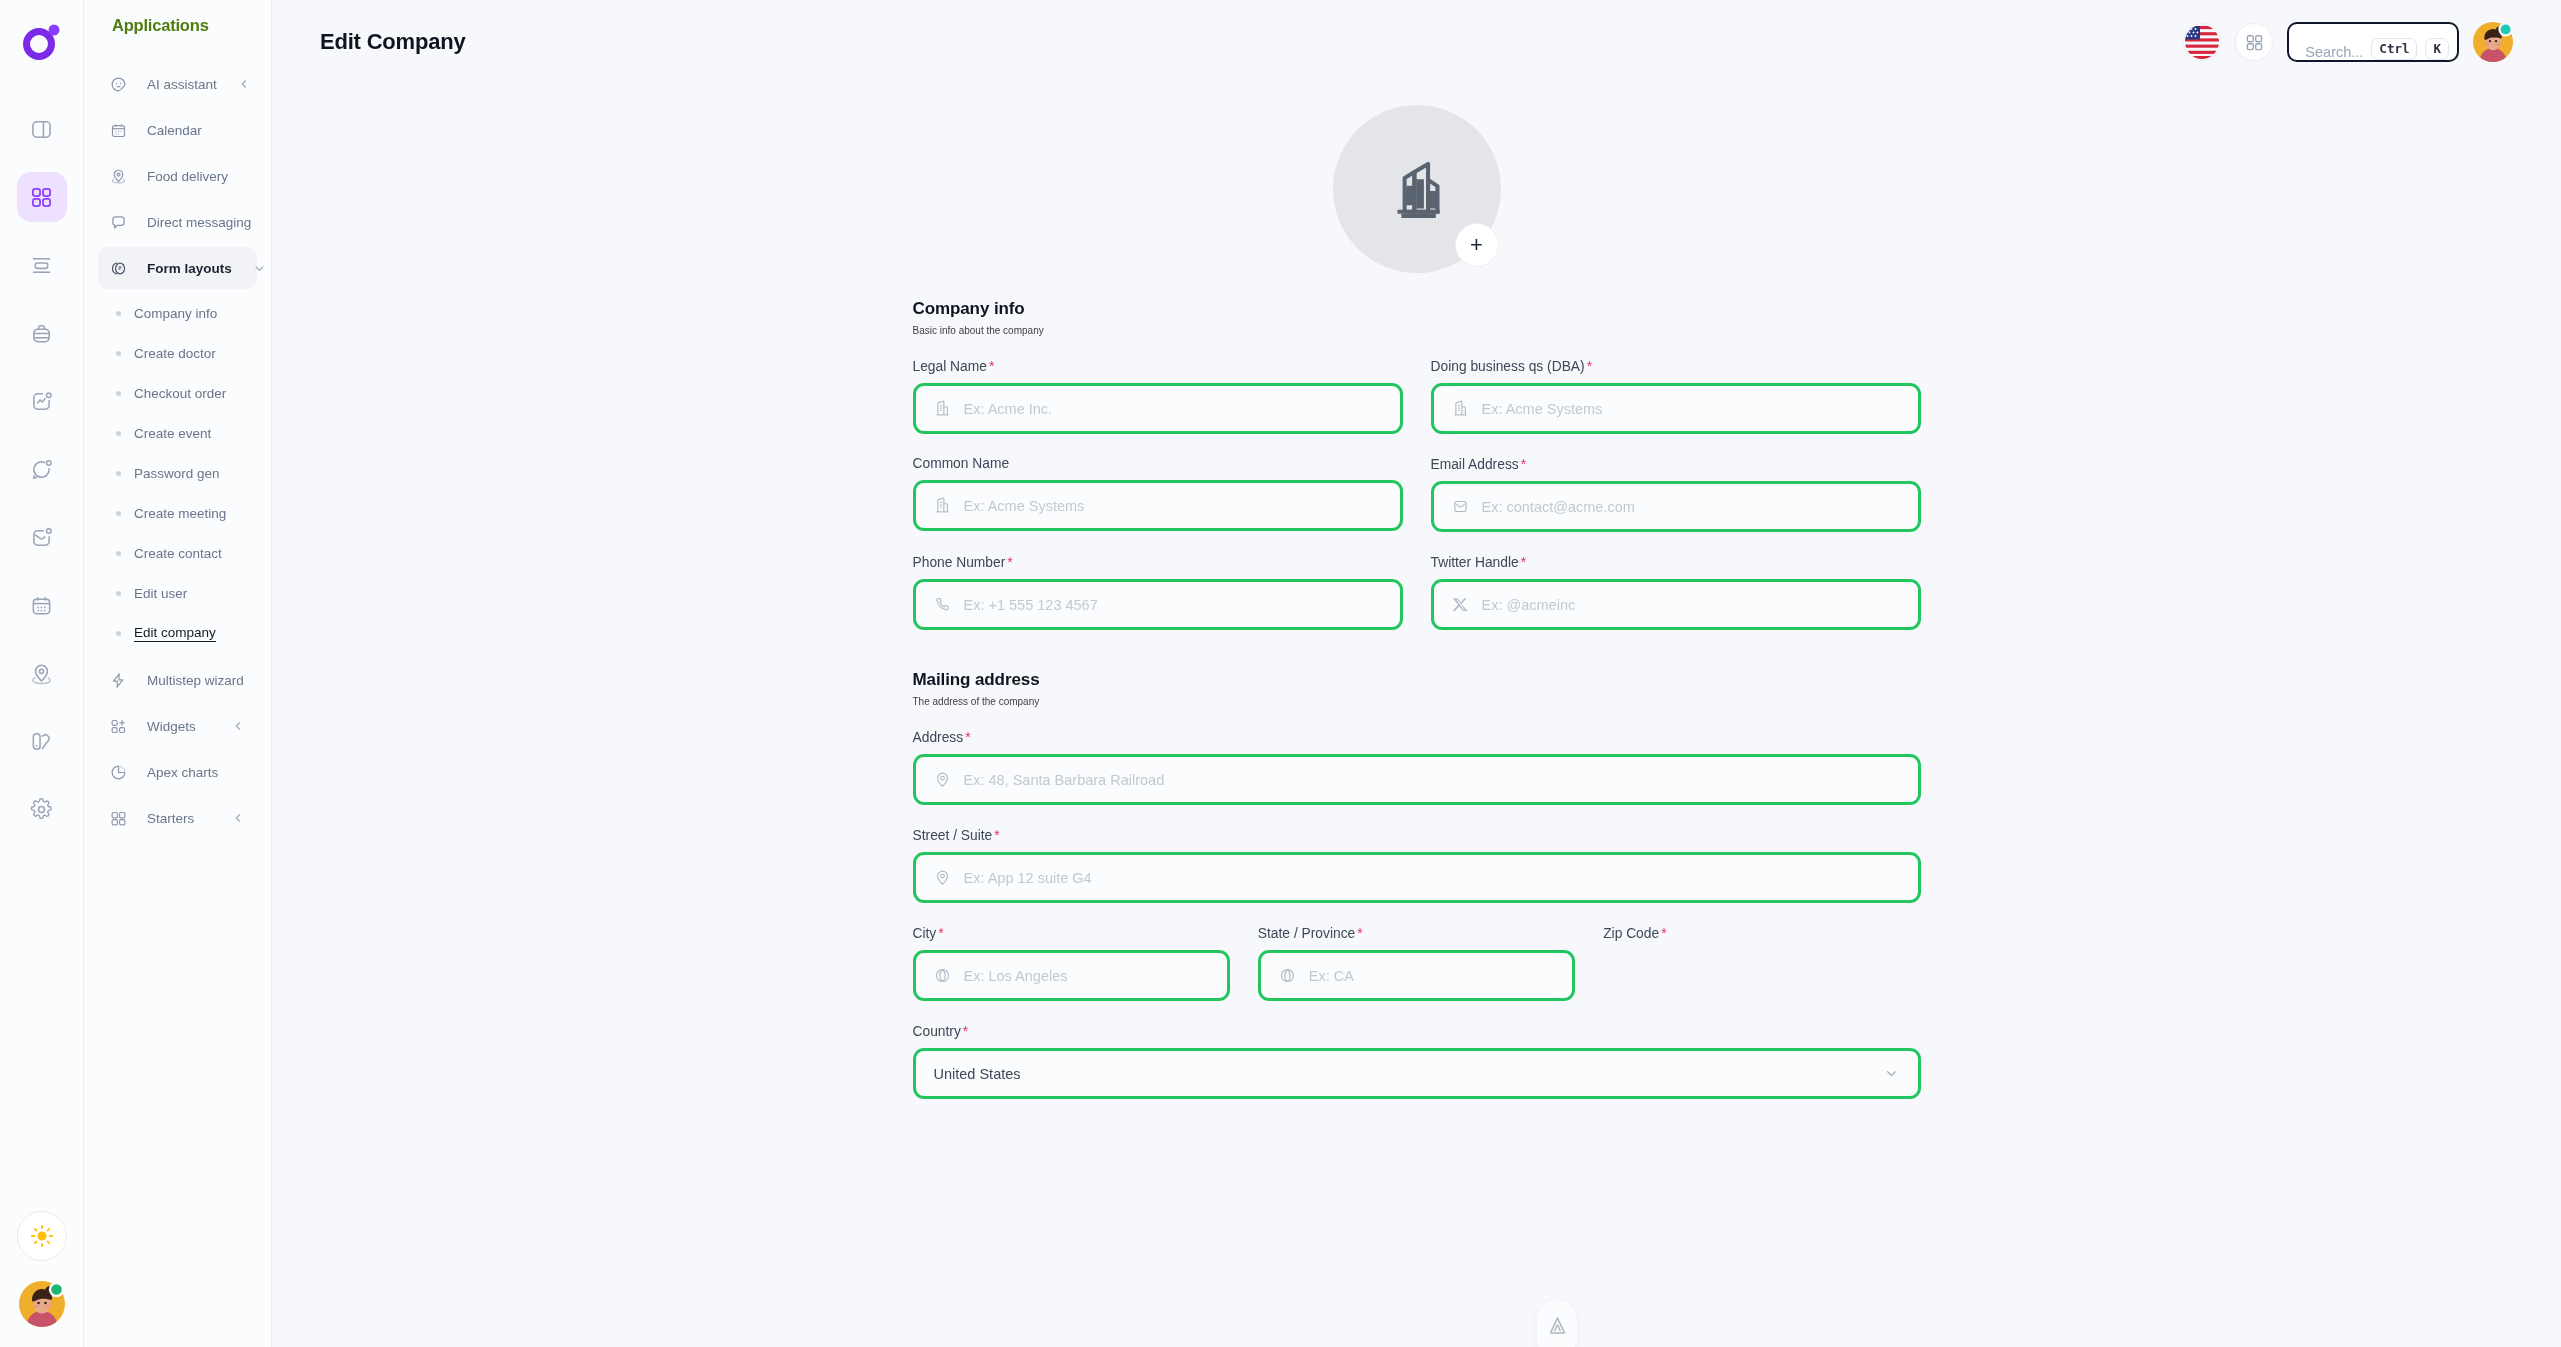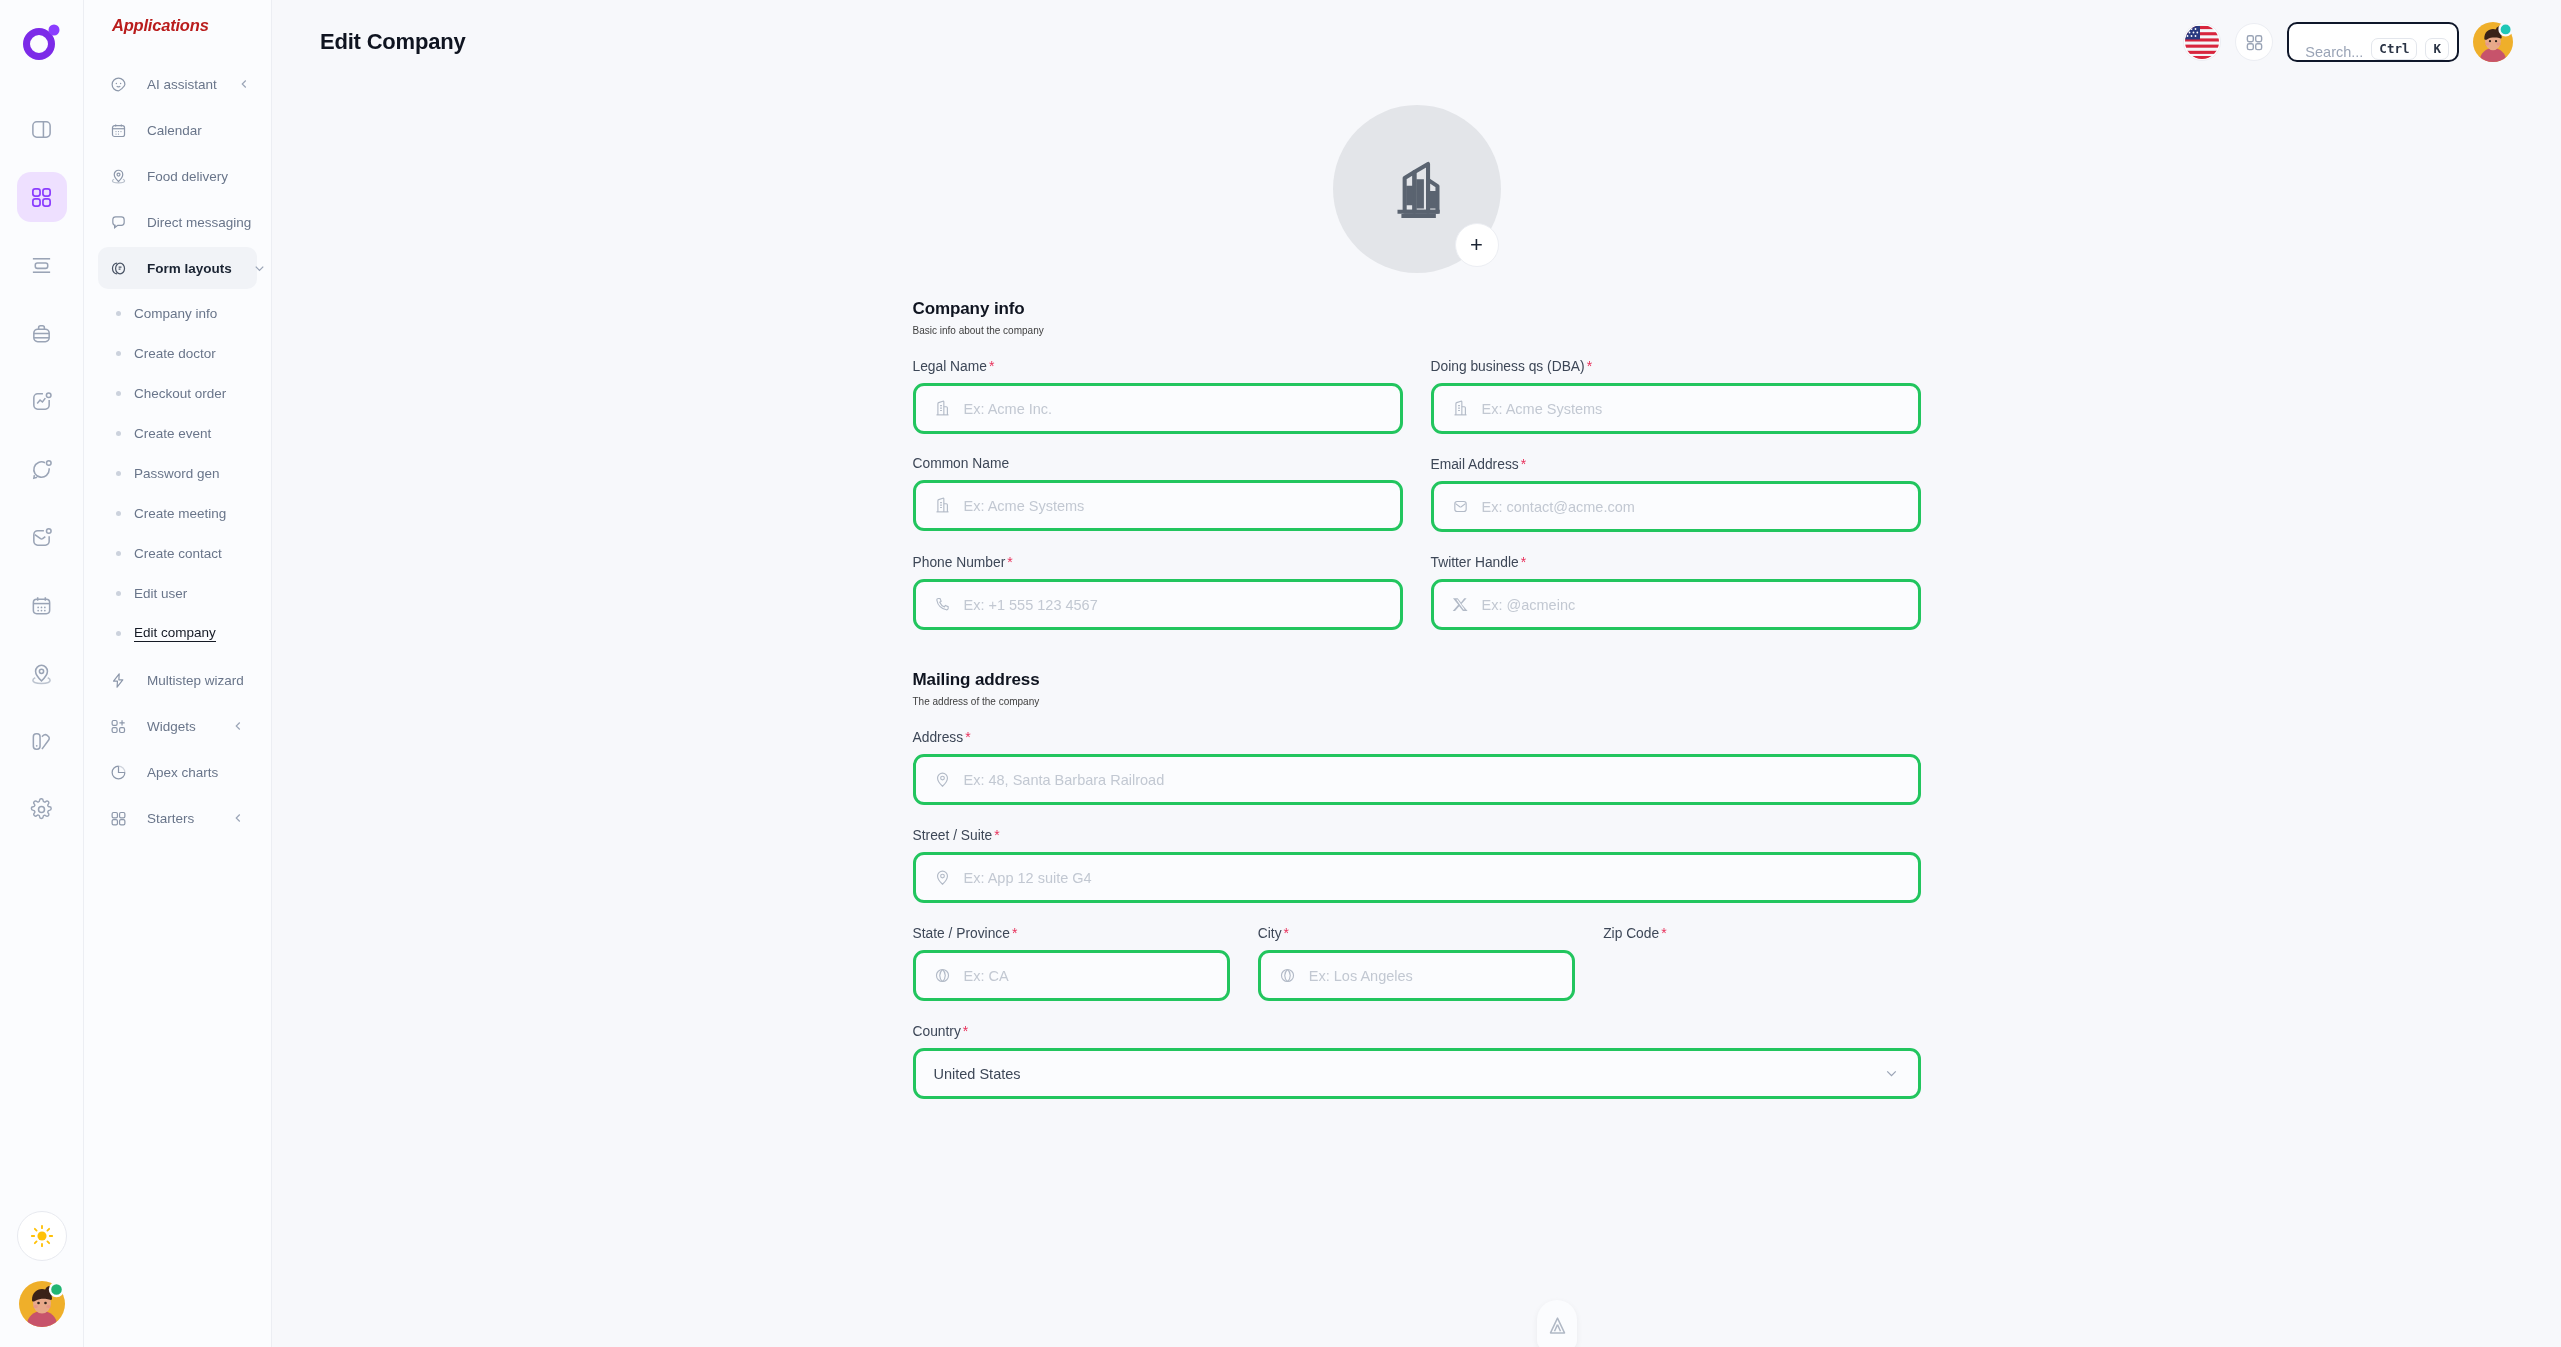--- a/index.html
+++ b/index.html
@@ -38,22 +38,22 @@
     display: flex; align-items: center; justify-content: center;
   }
   .rail-avatar { width: 46px; height: 46px; border-radius: 50%; position: relative; overflow: visible; }
 
   
   .nav {
     width: 188px; flex: 0 0 188px; height: 1347px;
     background: #fbfcfe; border-right: 1px solid #eceef3;
     padding: 0 14px;
   }
-  .nav-title { font-size: 16.5px; font-weight: 700; color: #b91c1c;
-    padding: 16px 0 0 14px; letter-spacing: -0.2px; font-style: italic; }
+  .nav-title { font-size: 16.5px; font-weight: 700; color: #4d7c0f;
+    padding: 16px 0 0 14px; letter-spacing: -0.2px; }
   .nav-list { margin-top: 28px; }
   .nav-item {
     display: flex; align-items: center; gap: 20px;
     height: 42px; padding: 0 12px; border-radius: 10px;
     color: #69758a; font-size: 13.5px; cursor: pointer;
     margin-bottom: 4px;
   }
   .nav-item .nav-ico { width: 17px; height: 17px; flex: 0 0 17px; display:flex; align-items:center; justify-content:center; color:#8c97aa; }
   .nav-item .nav-label { flex: 1; white-space: nowrap; }
   .nav-item .nav-caret { color: #9aa4b6; display:flex; align-items:center; }
@@ -639,43 +639,43 @@
                       <circle cx="12" cy="10" r="2.6"></circle>
                     </svg>
                   </span>
                 <span class="ph">Ex: App 12 suite G4</span>
               </div>
             </div>
           </div>
 
           <div class="row">
             <div class="field">
-              <label class="flabel"><span>State / Province</span><span class="req">*</span></label>
+              <label class="flabel"><span>City</span><span class="req">*</span></label>
               <div class="control">
                 <span class="fico">
                     <svg width="17" height="17" viewBox="0 0 24 24" fill="none" stroke="currentColor" stroke-width="1.6">
                       <circle cx="12" cy="12" r="8.5"></circle>
                       <path d="M12 3.5c-2.6 2.2-3.9 5-3.9 8.5s1.3 6.3 3.9 8.5"></path>
                       <path d="M12 3.5c2.6 2.2 3.9 5 3.9 8.5S14.6 18.3 12 20.5"></path>
                     </svg>
                   </span>
-                <span class="ph">Ex: CA</span>
-              </div>
-            </div>
-            <div class="field">
-              <label class="flabel"><span>City</span><span class="req">*</span></label>
+                <span class="ph">Ex: Los Angeles</span>
+              </div>
+            </div>
+            <div class="field">
+              <label class="flabel"><span>State / Province</span><span class="req">*</span></label>
               <div class="control">
                 <span class="fico">
                     <svg width="17" height="17" viewBox="0 0 24 24" fill="none" stroke="currentColor" stroke-width="1.6">
                       <circle cx="12" cy="12" r="8.5"></circle>
                       <path d="M12 3.5c-2.6 2.2-3.9 5-3.9 8.5s1.3 6.3 3.9 8.5"></path>
                       <path d="M12 3.5c2.6 2.2 3.9 5 3.9 8.5S14.6 18.3 12 20.5"></path>
                     </svg>
                   </span>
-                <span class="ph">Ex: Los Angeles</span>
+                <span class="ph">Ex: CA</span>
               </div>
             </div>
             <div class="field">
               <label class="flabel"><span>Zip Code</span><span class="req">*</span></label>
             </div>
           </div>
 
           <div class="row">
             <div class="field">
               <label class="flabel"><span>Country</span><span class="req">*</span></label>

